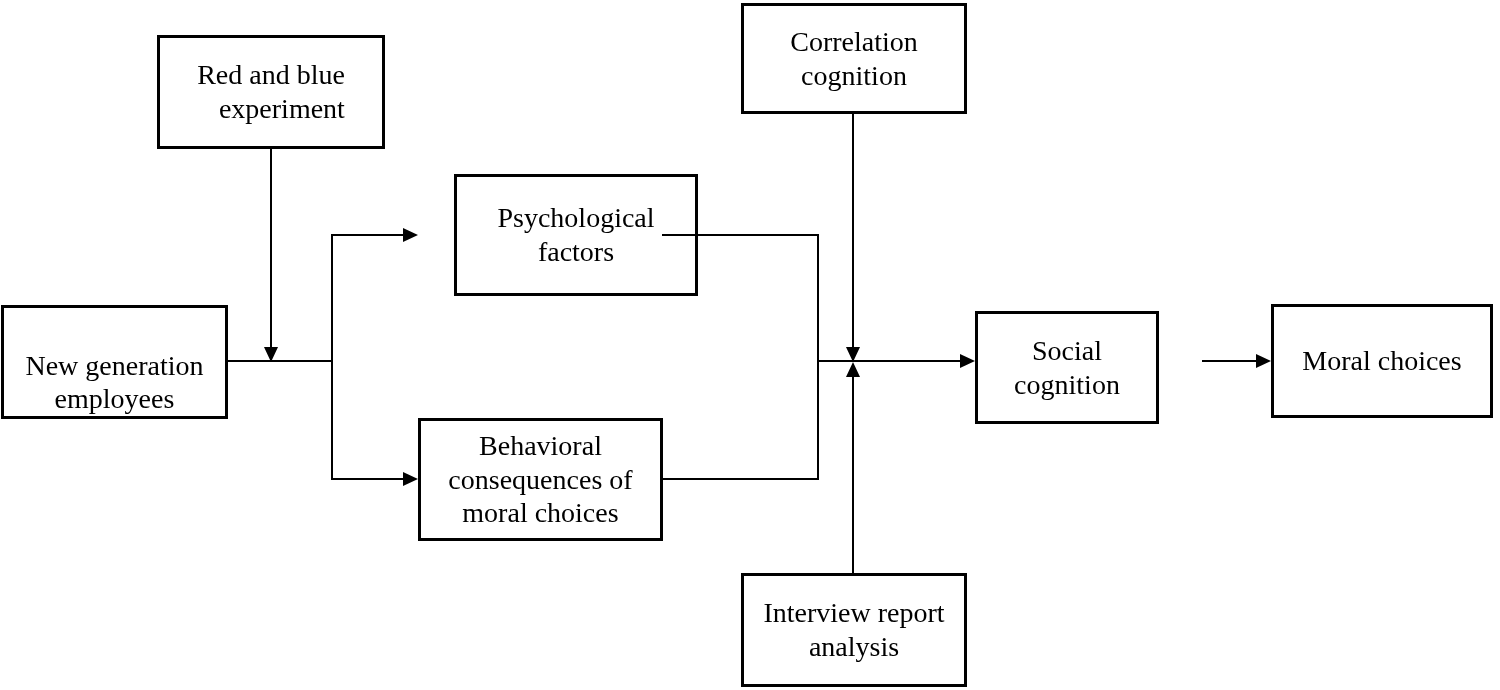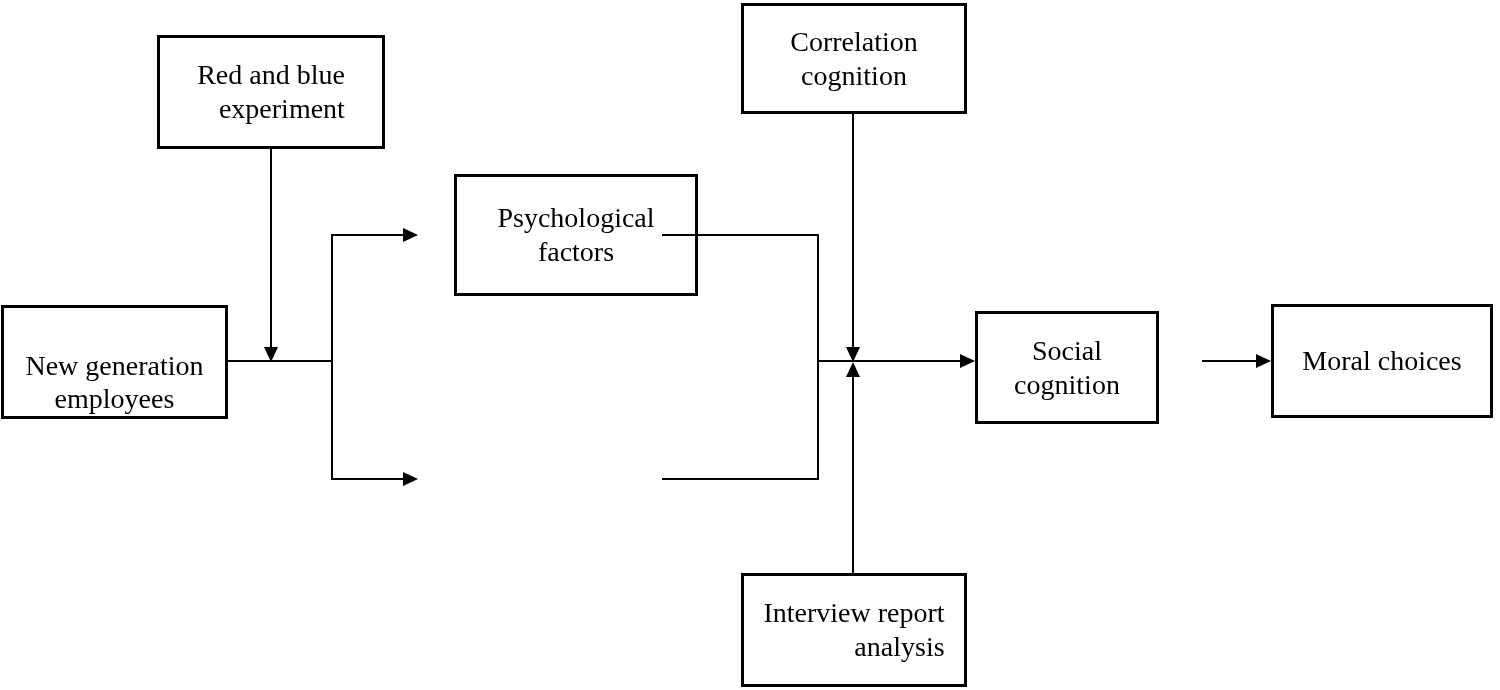--- a/index.html
+++ b/index.html
@@ -23,21 +23,21 @@
   .ah-right { border-top:7px solid transparent; border-bottom:7px solid transparent; border-left:15px solid #000; }
   .ah-down  { border-left:7px solid transparent; border-right:7px solid transparent; border-top:15px solid #000; }
   .ah-up    { border-left:7px solid transparent; border-right:7px solid transparent; border-bottom:15px solid #000; }
 
   
   #node-red-blue   { left:157px;  top:35px;  width:228px; height:114px;text-align:right; }
   #node-new-gen    { left:1px;    top:305px; width:227px; height:114px;align-items:flex-end; }
   #node-psych      { left:440px;  top:174px; width:244px; height:122px;margin-left:14px; }
   #node-behav      { left:418px;  top:418px; width:245px; height:123px; }
   #node-corr       { left:741px;  top:3px;   width:226px; height:111px; }
-  #node-interview  { left:741px;  top:573px; width:226px; height:114px;text-align:right; }
+  #node-interview  { left:741px;  top:573px; width:226px; height:114px; }
   #node-social     { left:975px;  top:305px; width:184px; height:113px;margin-top:6px; }
   #node-moral      { left:1271px; top:304px; width:222px; height:114px; }
 
   
   #seg-rb-drop     { left:270px;  top:149px; width:2px;   height:199px; }
   #seg-ng-out      { left:228px;  top:360px; width:104px; height:2px; }
   #seg-branch-v    { left:331px;  top:234px; width:2px;   height:246px; }
   #seg-branch-top  { left:332px;  top:234px; width:72px;  height:2px; }
   #seg-branch-bot  { left:332px;  top:478px; width:72px;  height:2px; }
   #seg-psych-out   { left:662px;  top:234px; width:157px; height:2px; }
@@ -67,20 +67,25 @@
 experiment</span>
   </div>
   <div class="node" id="node-new-gen">
     <span>New generation
 employees</span>
   </div>
   <div class="node" id="node-psych">
     <span>Psychological
 factors</span>
   </div>
+  <div class="node" id="node-behav">
+    <span>Behavioral
+consequences of
+moral choices</span>
+  </div>
   <div class="node" id="node-corr">
     <span>Correlation
 cognition</span>
   </div>
   <div class="node" id="node-interview">
     <span>Interview report
 analysis</span>
   </div>
   <div class="node" id="node-social">
     <span>Social cognition</span>

